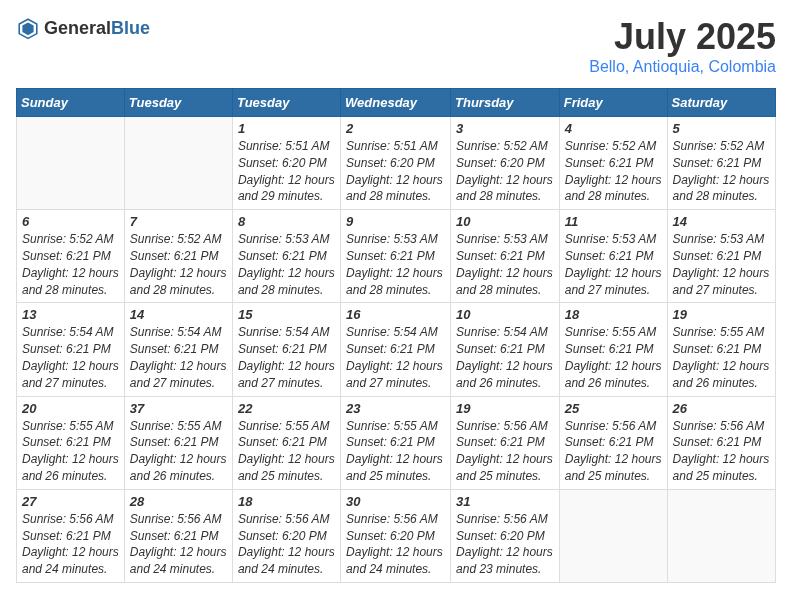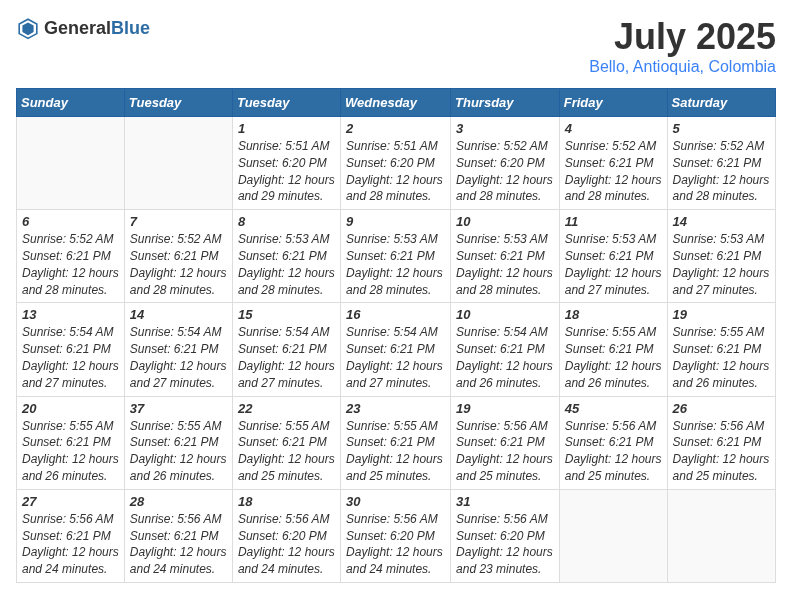--- a/index.html
+++ b/index.html
@@ -214,21 +214,21 @@
         </td>
         <td>
           <span class="day-number">23</span>
           <div class="day-info">Sunrise: 5:55 AM<br>Sunset: 6:21 PM<br>Daylight: 12 hours and 25 minutes.</div>
         </td>
         <td>
           <span class="day-number">19</span>
           <div class="day-info">Sunrise: 5:56 AM<br>Sunset: 6:21 PM<br>Daylight: 12 hours and 25 minutes.</div>
         </td>
         <td>
-          <span class="day-number">45</span>
+          <span class="day-number">25</span>
           <div class="day-info">Sunrise: 5:56 AM<br>Sunset: 6:21 PM<br>Daylight: 12 hours and 25 minutes.</div>
         </td>
         <td>
           <span class="day-number">26</span>
           <div class="day-info">Sunrise: 5:56 AM<br>Sunset: 6:21 PM<br>Daylight: 12 hours and 25 minutes.</div>
         </td>
       </tr>
       <tr class="week-row">
         <td>
           <span class="day-number">27</span>

